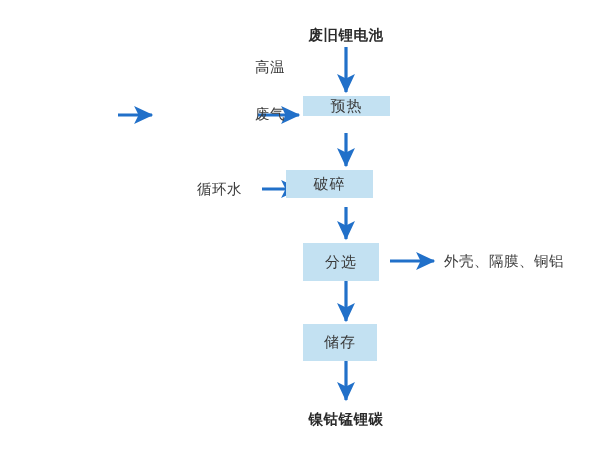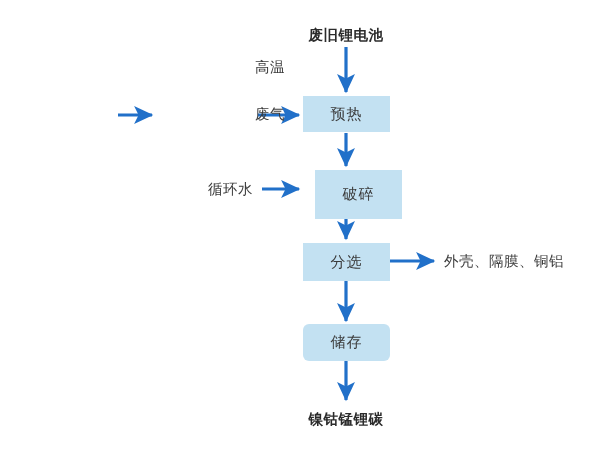--- a/index.html
+++ b/index.html
@@ -60,41 +60,41 @@
     <line x1="346" y1="207" x2="346" y2="239" marker-end="url(#ah)"></line>
 
     <line x1="390" y1="261" x2="434" y2="261" marker-end="url(#ah)"></line>
 
     <line x1="346" y1="280" x2="346" y2="321" marker-end="url(#ah)"></line>
 
     <line x1="346" y1="360" x2="346" y2="400" marker-end="url(#ah)"></line>
   </svg>
 
 
-  <div class="node" style="left:303px;top:96px;width:87px;height:36px;">
+  <div class="node" style="left:303px;top:96px;width:87px;height:20px;">
     <span>预热</span>
   </div>
 
-  <div class="node" style="left:315px;top:170px;width:87px;height:49px;">
+  <div class="node" style="left:286px;top:170px;width:87px;height:28px;">
     <span>破碎</span>
   </div>
 
-  <div class="node" style="left:303px;top:243px;width:87px;height:38px;">
+  <div class="node" style="left:303px;top:243px;width:76px;height:38px;">
     <span>分选</span>
   </div>
 
-  <div class="node" style="left:303px;top:324px;width:87px;height:37px;border-radius:6px;">
+  <div class="node" style="left:303px;top:324px;width:74px;height:37px;">
     <span>储存</span>
   </div>
 
 
   <div class="label bold center" style="left:296px;top:18px;width:100px;">废旧锂电池</div>
 
   <div class="label" style="left:255px;top:58px;">高温</div>
   <div class="label" style="left:255px;top:77px;margin-top:28px;">废气</div>
 
-  <div class="label" style="left:208px;top:180px;">循环水</div>
+  <div class="label" style="left:197px;top:180px;">循环水</div>
 
   <div class="label bold center" style="left:286px;top:402px;width:120px;">镍钴锰锂碳</div>
 
   <div class="label" style="left:444px;top:252px;">外壳、隔膜、铜铝</div>
 
 </div>
 
 </body></html>

